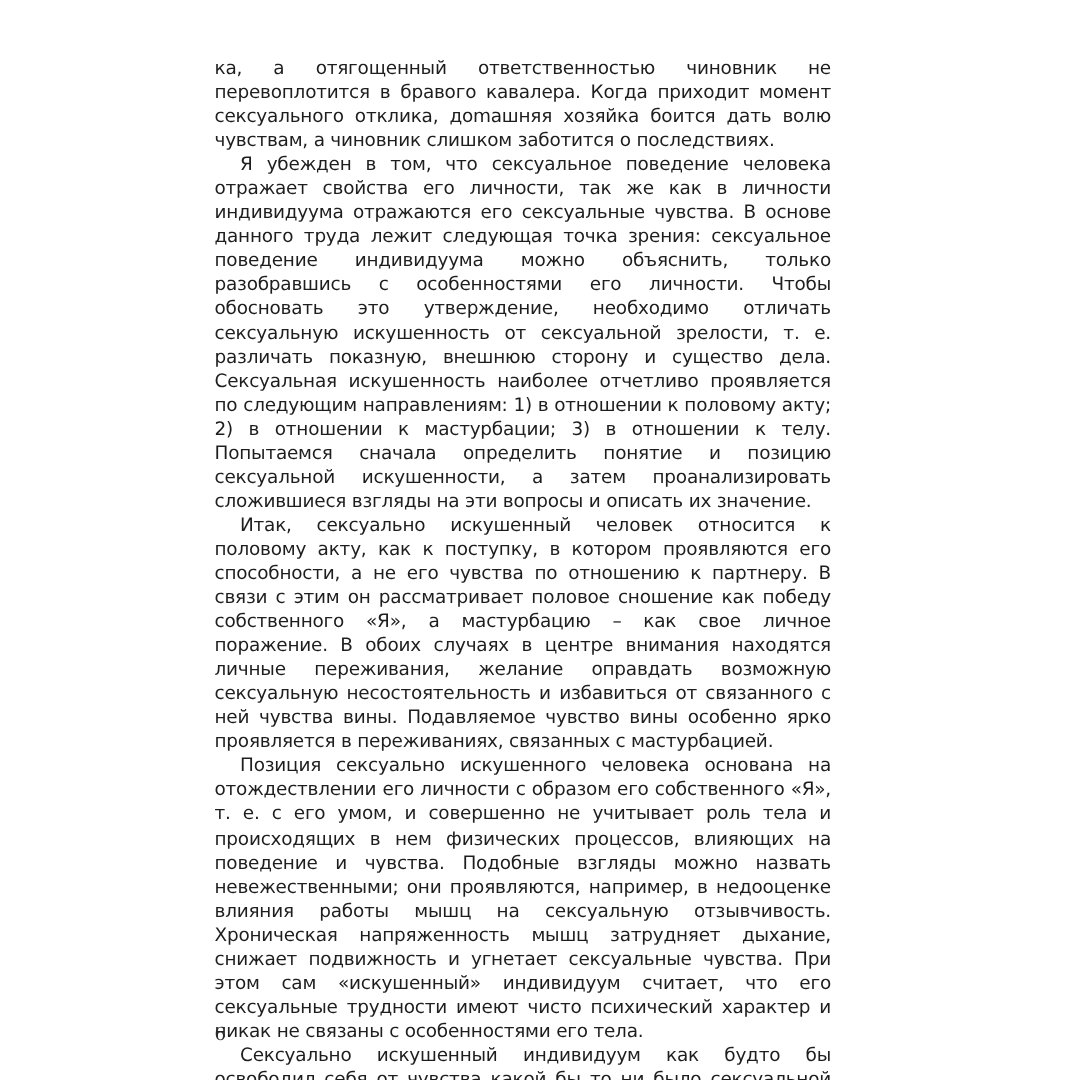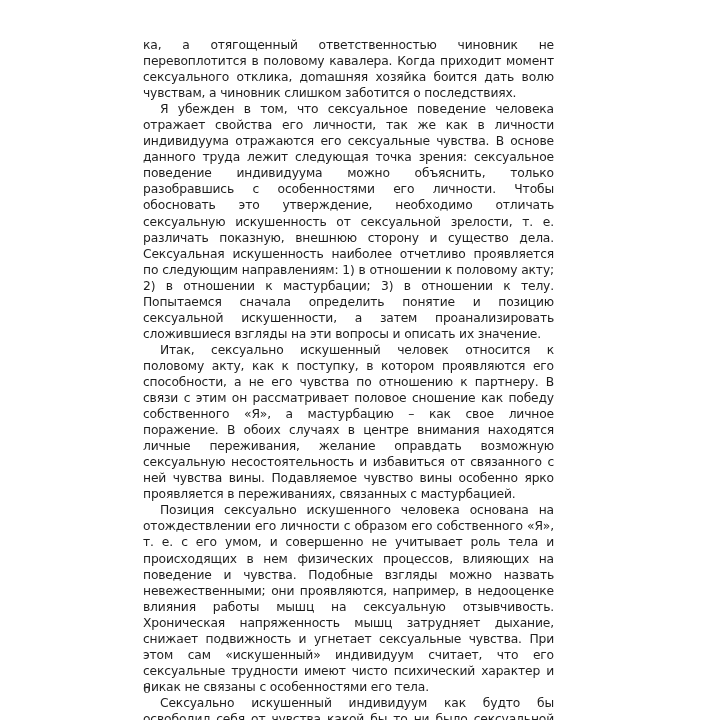--- a/index.html
+++ b/index.html
@@ -17,20 +17,20 @@
   .para.cont { text-indent: 0; }
   .page-number {
     position: absolute; left: 143px; top: 682px;
     font-family: "DejaVu Serif", serif; font-size: 12px; color: #2a2a2a;
   }
 </style>
 </head>
 <body>
 
 <div class="page-body">
-  <p class="para cont">ка, а отягощенный ответственностью чиновник не перевоплотится в половому кавалера. Когда приходит момент сексуального отклика, до­mашняя хозяйка боится дать волю чувствам, а чиновник слишком за­ботится о последствиях.</p>
+  <p class="para cont">ка, а отягощенный ответственностью чиновник не перевоплотится в бравого кавалера. Когда приходит момент сексуального отклика, до­mашняя хозяйка боится дать волю чувствам, а чиновник слишком за­ботится о последствиях.</p>
   <p class="para">Я убежден в том, что сексуальное поведение человека отражает свойства его личности, так же как в личности индивидуума отража­ются его сексуальные чувства. В основе данного труда лежит следую­щая точка зрения: сексуальное поведение индивидуума можно объ­яснить, только разобравшись с особенностями его личности. Чтобы обосновать это утверждение, необходимо отличать сексуальную ис­кушенность от сексуальной зрелости, т. е. различать показную, внеш­нюю сторону и существо дела. Сексуальная искушенность наиболее отчетливо проявляется по следующим направлениям: 1) в отношении к половому акту; 2) в отношении к мастурбации; 3) в отношении к телу. Попытаемся сначала определить понятие и позицию сексуальной ис­кушенности, а затем проанализировать сложившиеся взгляды на эти вопросы и описать их значение.</p>
   <p class="para">Итак, сексуально искушенный человек относится к половому акту, как к поступку, в котором проявляются его способности, а не его чув­ства по отношению к партнеру. В связи с этим он рассматривает по­ловое сношение как победу собственного «Я», а мастурбацию – как свое личное поражение. В обоих случаях в центре внимания находят­ся личные переживания, желание оправдать возможную сексуальную несостоятельность и избавиться от связанного с ней чувства вины. Подавляемое чувство вины особенно ярко проявляется в пережива­ниях, связанных с мастурбацией.</p>
   <p class="para">Позиция сексуально искушенного человека основана на отождест­влении его личности с образом его собственного «Я», т. е. с его умом, и совершенно не учитывает роль тела и происходящих в нем физиче­ских процессов, влияющих на поведение и чувства. Подобные взгля­ды можно назвать невежественными; они проявляются, например, в недооценке влияния работы мышц на сексуальную отзывчивость. Хроническая напряженность мышц затрудняет дыхание, снижает под­вижность и угнетает сексуальные чувства. При этом сам «искушенный» индивидуум считает, что его сексуальные трудности имеют чисто пси­хический характер и никак не связаны с особенностями его тела.</p>
   <p class="para" style="text-align-last: justify;">Сексуально искушенный индивидуум как будто бы освободил себя от чувства какой бы то ни было сексуальной вины. Он знаком с раз­личными позами и прочими ухищрениями сексуальной техники и</p>
 </div>
 
 <div class="page-number">6</div>
 
 </body></html>

